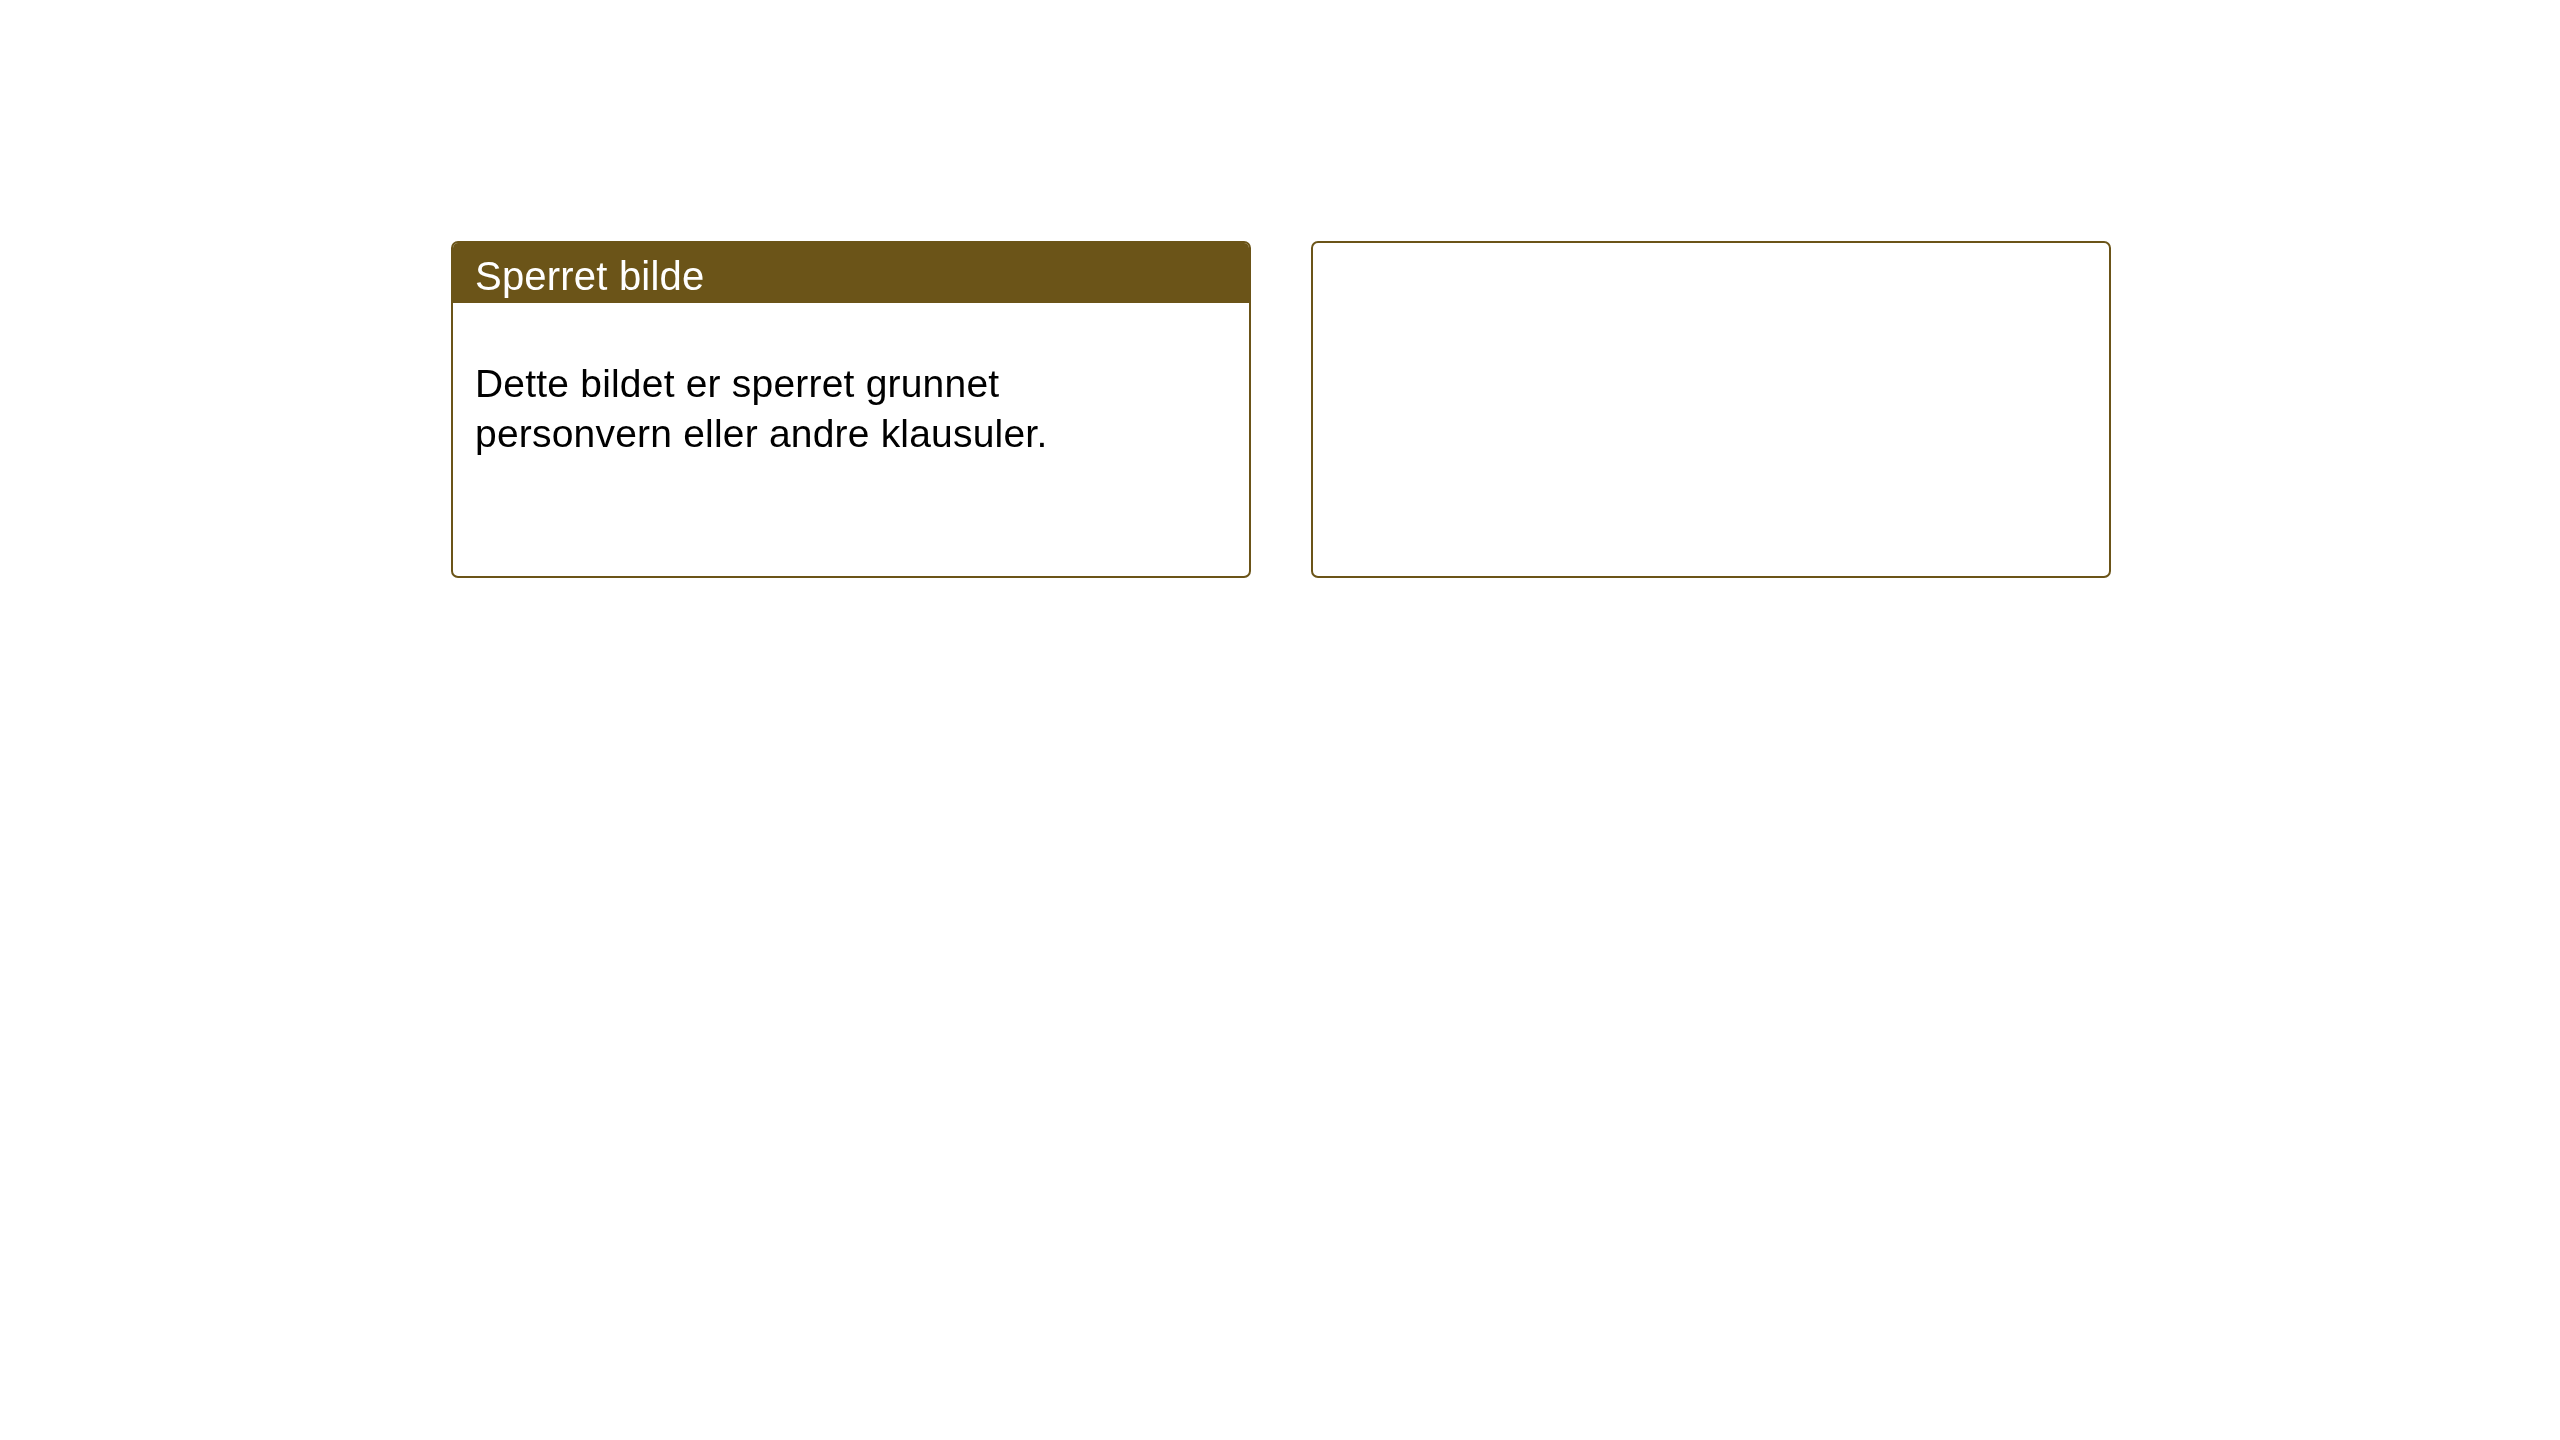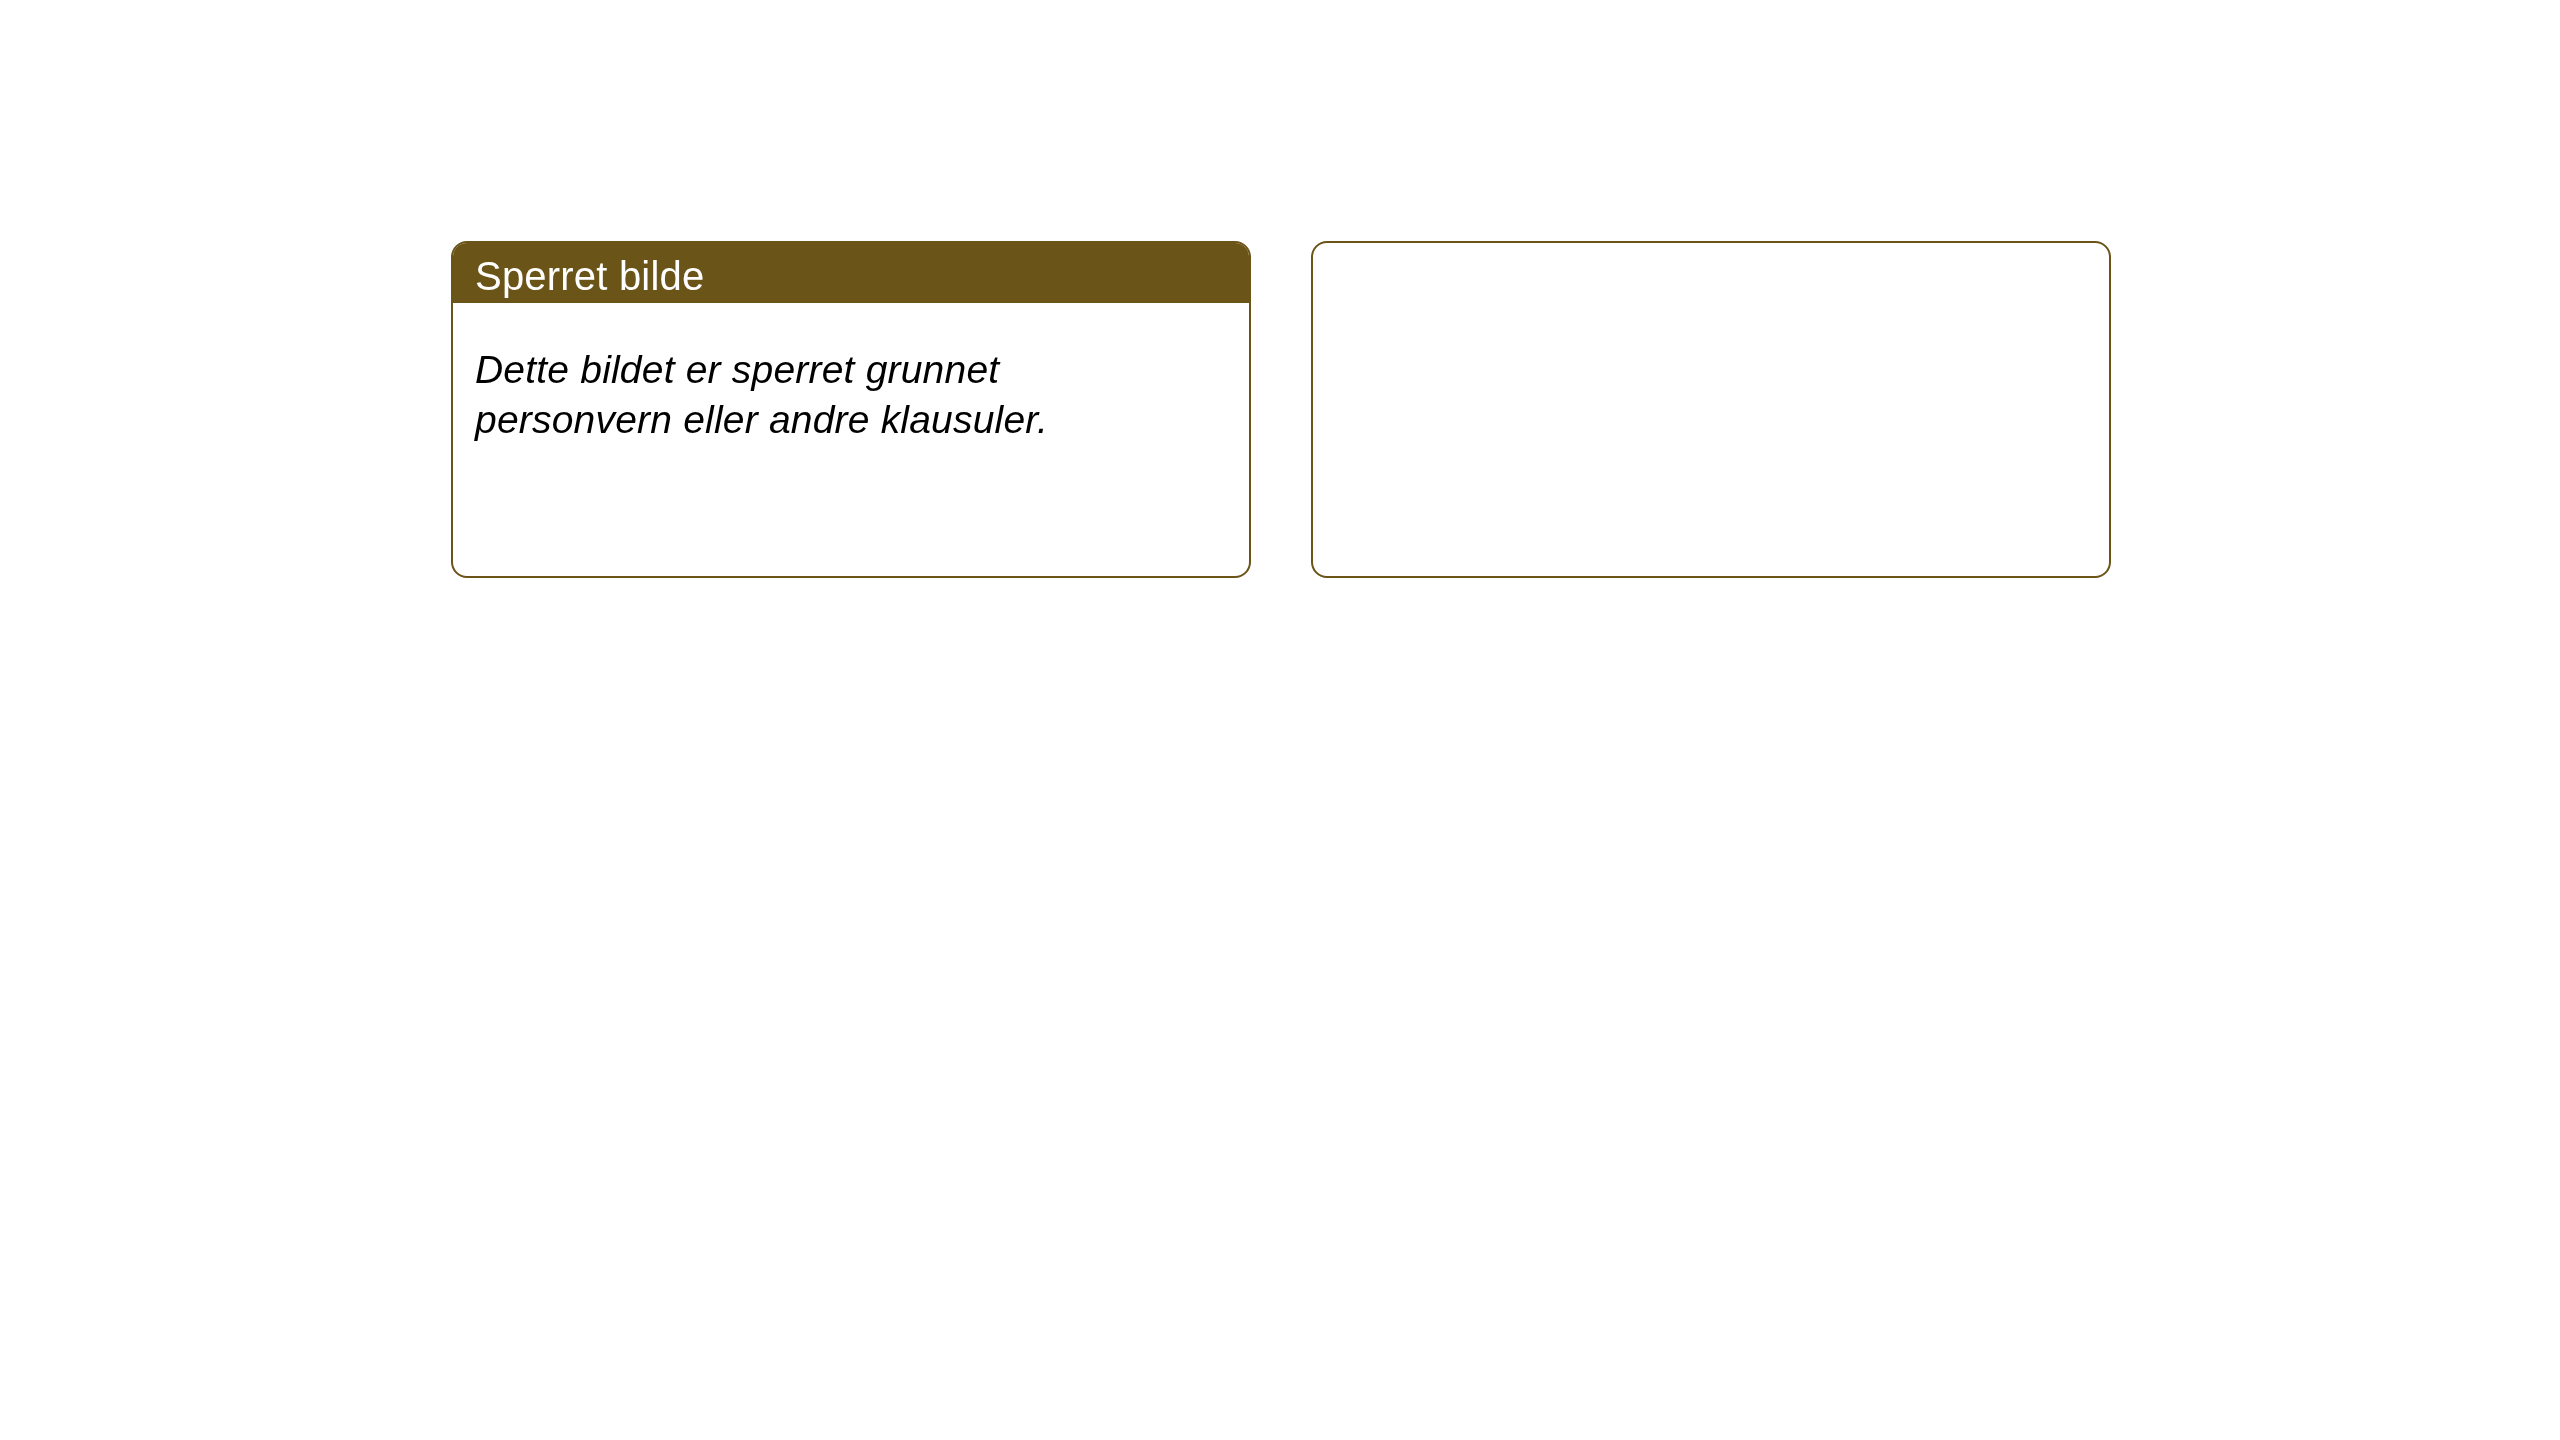--- a/index.html
+++ b/index.html
@@ -17,21 +17,21 @@
     color: #000000;
   }
 
   .card {
     position: absolute;
     top: 241px;
     width: 800px;
     height: 337px;
     background: #ffffff;
     border: 2px solid var(--accent, #6b5418);
-    border-radius: 16px;
+    border-radius: 7px;
     overflow: hidden;
   }
 
   .card--left  { left: 451px; }
   .card--right { left: 1311px; }
 
   .card__header {
     height: 60px;
     background: var(--accent, #6b5418);
     padding: 4px 0 0 22px;
@@ -39,22 +39,21 @@
   }
 
   .card__title {
     font-size: 40px;
     font-weight: 400;
     color: var(--header-text, #ffffff);
     letter-spacing: 0.2px;
   }
 
   .card__body {
-    padding: 42px 30px 0 22px;
-    font-style: italic;
+    padding: 56px 30px 0 22px;
   }
 
   .card__message {
     font-size: 39px;
     line-height: 50px;
     color: var(--body-text, #000000);
     white-space: pre-line;
     letter-spacing: 0.2px;
   }
 </style>

